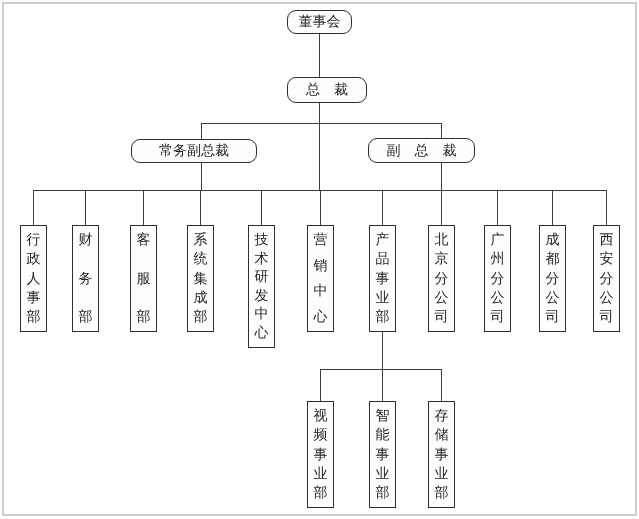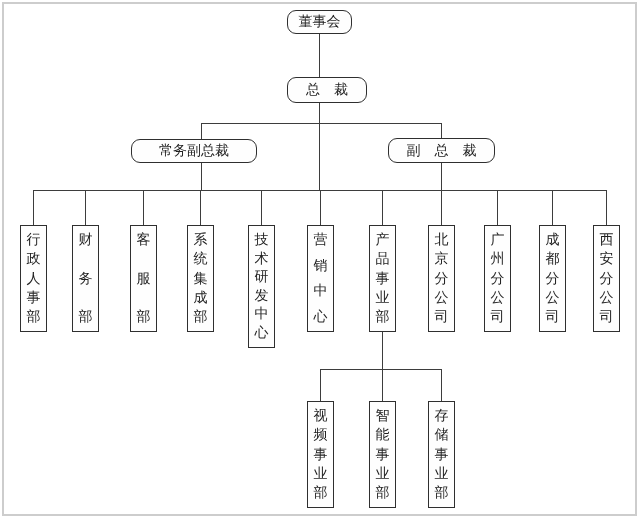--- a/index.html
+++ b/index.html
@@ -79,21 +79,21 @@
     <span>董事会</span>
   </div>
 
   <div class="node round" style="left:287px; top:77px; width:80px; height:26px;">
     <span>总　裁</span>
   </div>
 
   <div class="node round" style="left:131px; top:139px; width:126px; height:24px;">
     <span>常务副总裁</span>
   </div>
-  <div class="node round" style="left:388px; top:138px; width:107px; height:25px;">
+  <div class="node round" style="left:368px; top:138px; width:107px; height:25px;">
     <span>副　总　裁</span>
   </div>
 
   <div class="node vert" style="left:20px;  top:225px; width:27px; height:107px;">
       <div class="vchar">行</div>
       <div class="vchar">政</div>
       <div class="vchar">人</div>
       <div class="vchar">事</div>
       <div class="vchar">部</div>
     </div>

